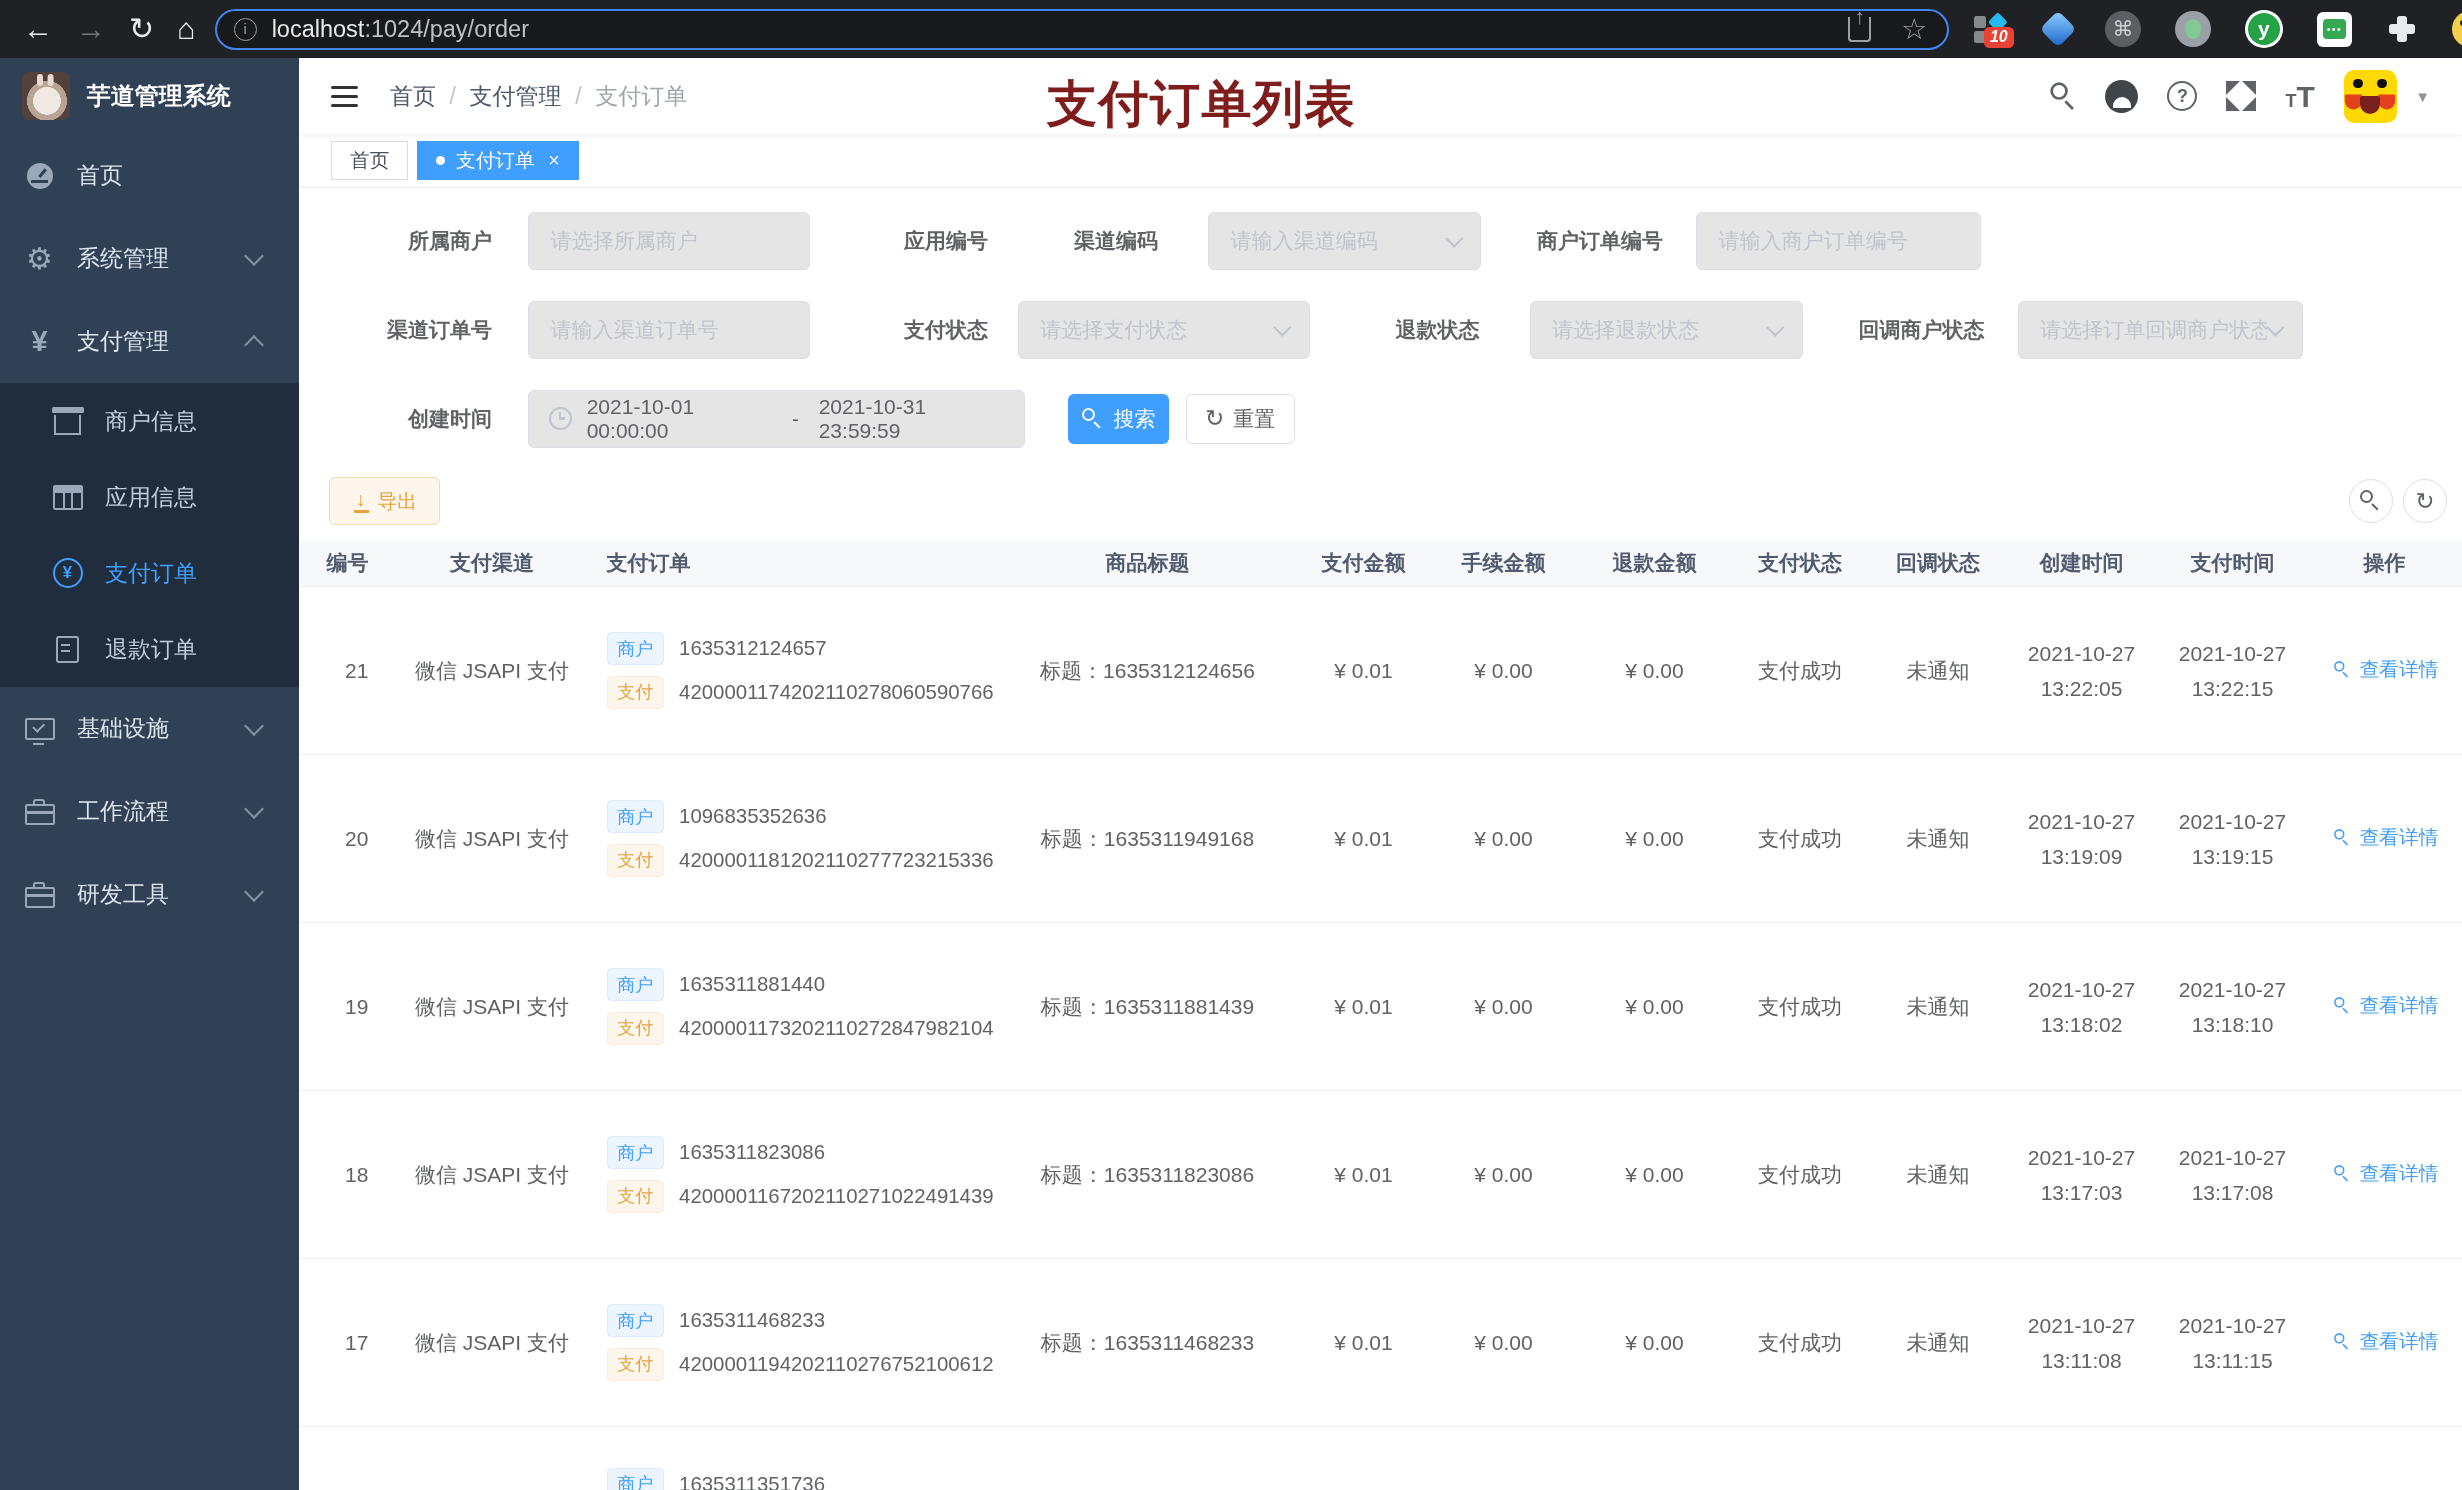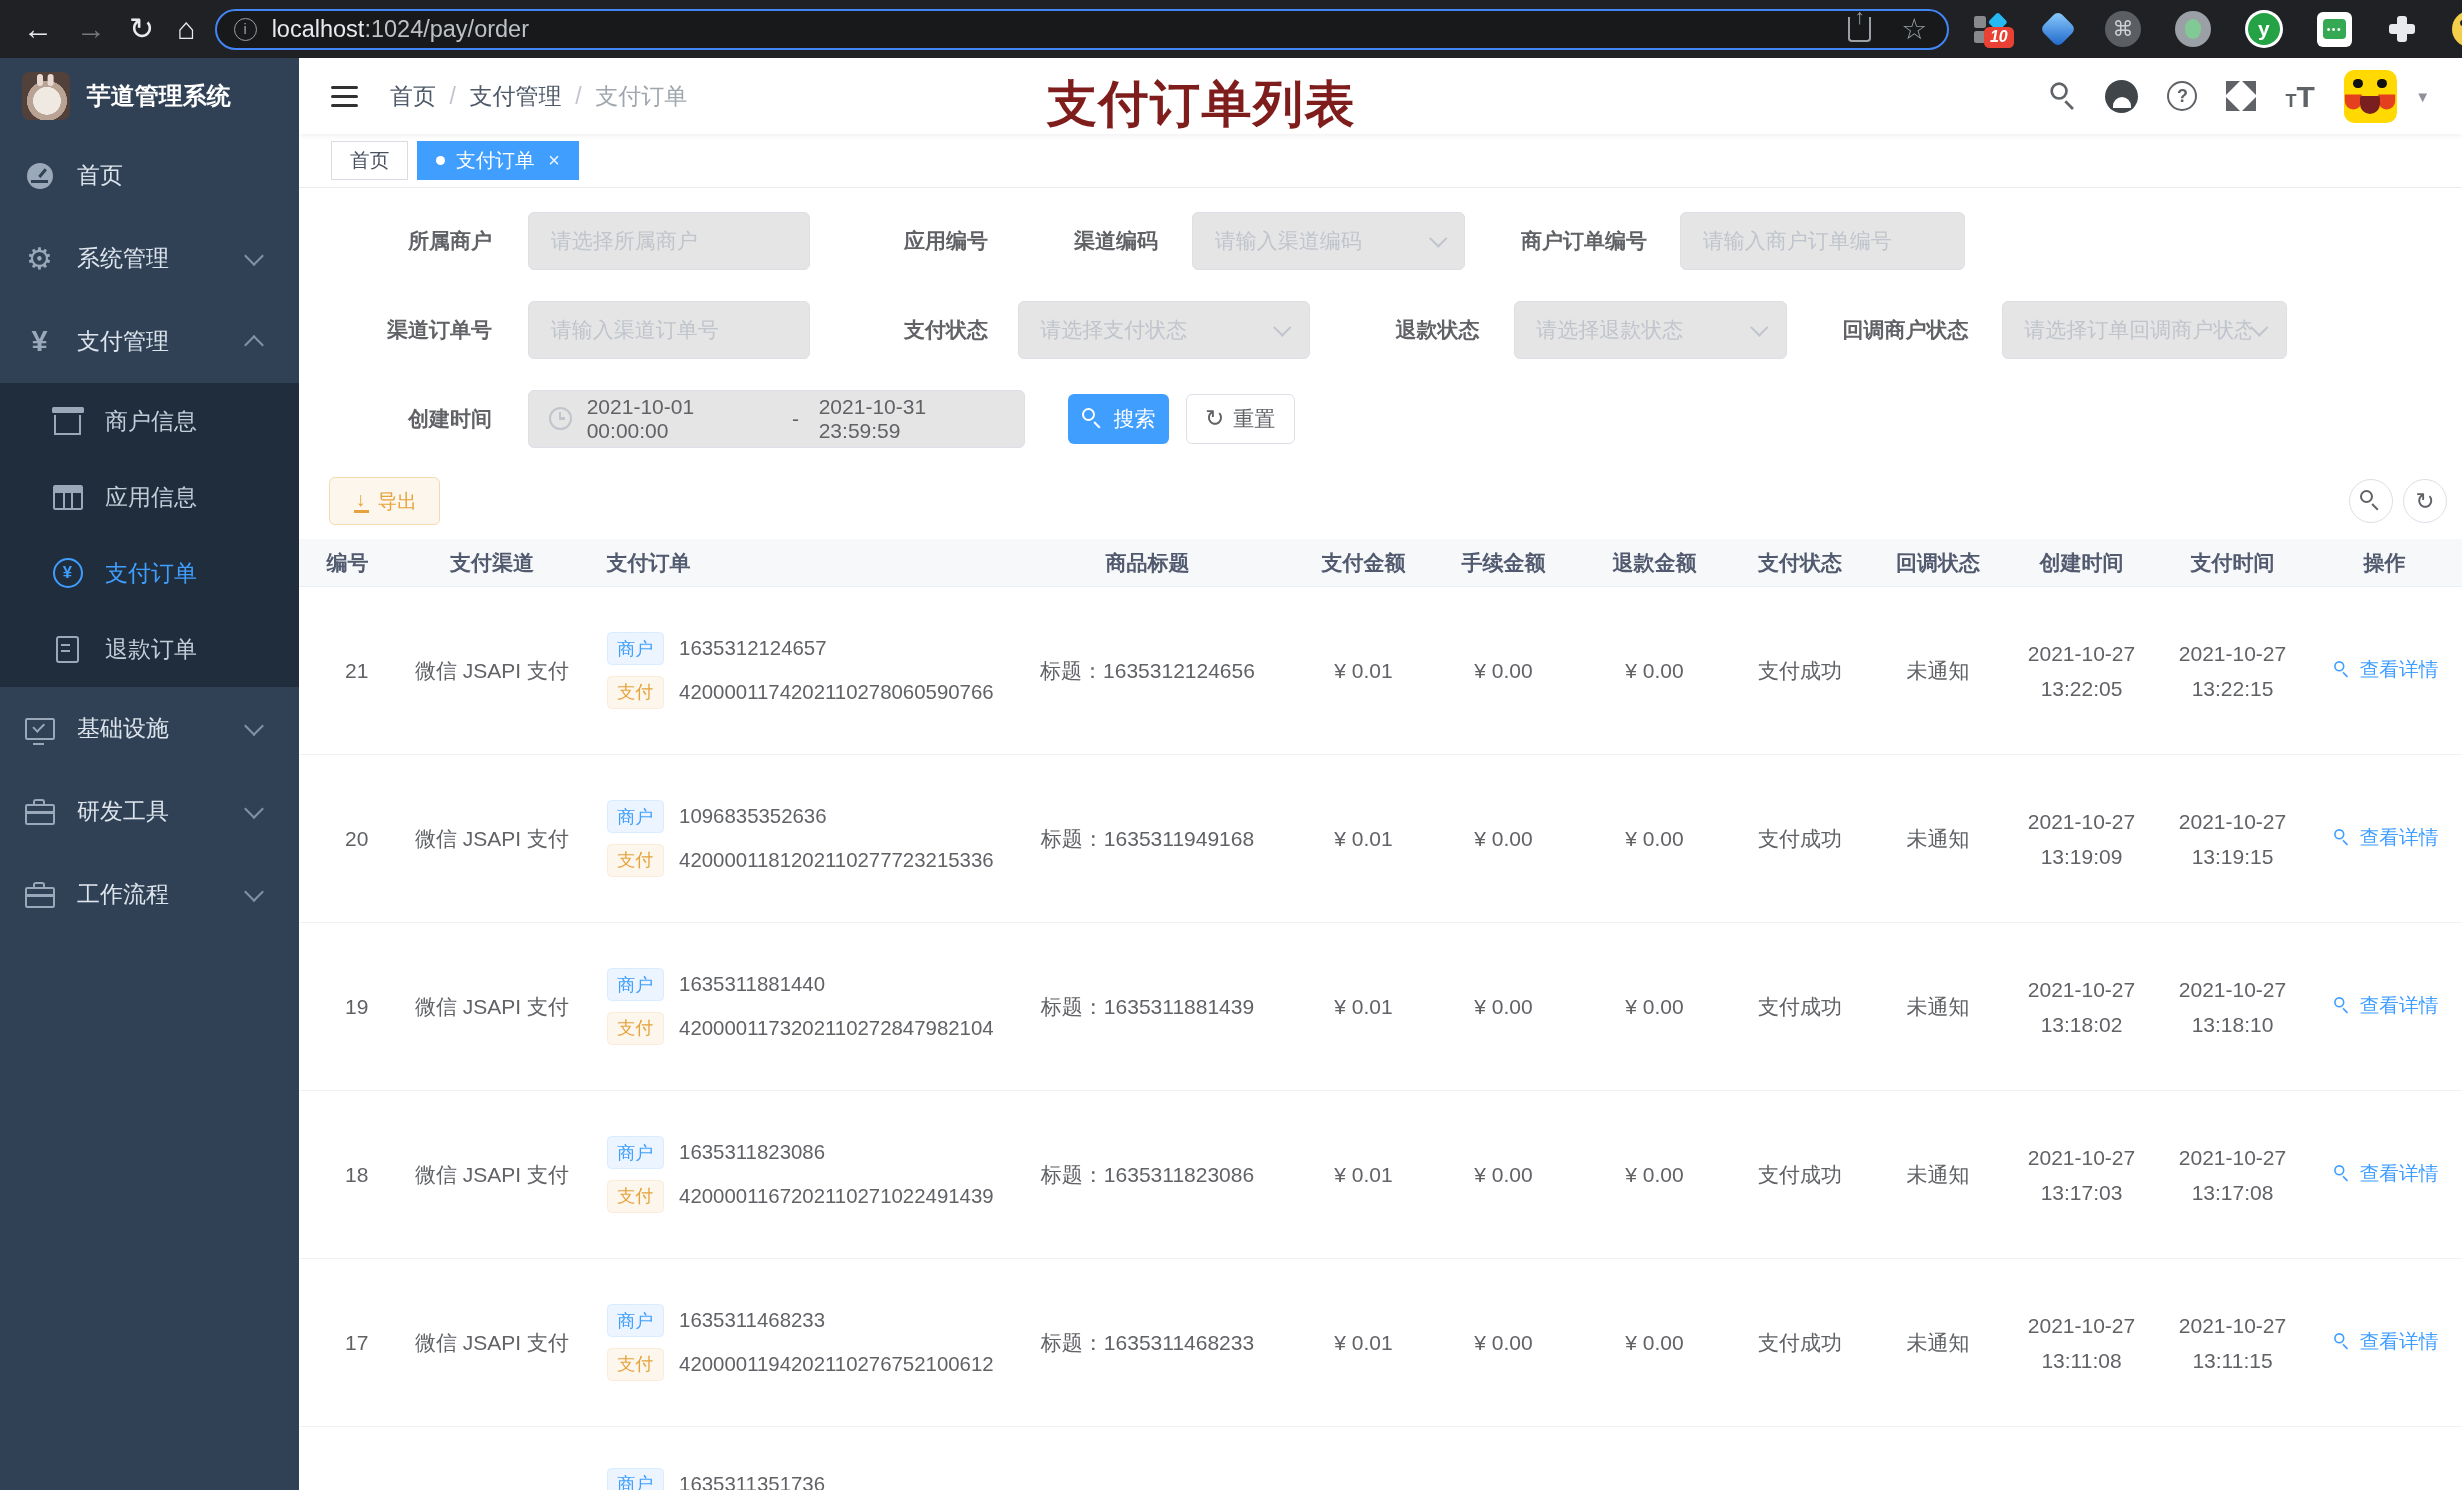--- a/index.html
+++ b/index.html
@@ -135,21 +135,21 @@
   .flabel{color:#606266;font-weight:bold;text-align:right;white-space:nowrap;flex:none;}
   .w1{width:193px;} .w2{width:178px;} .w3{width:170px;} .w4{width:182px;}
   .ctrl{height:58px;border:1.5px solid #dcdfe6;border-radius:6px;box-sizing:border-box;background:#e5e5e5;
         display:flex;align-items:center;padding:0 19.7px;flex:none;}
   .ctrl input{border:none;outline:none;font-size:21px;width:100%;font-family:inherit;color:#606266;background:transparent;}
   .ctrl input::placeholder{color:#c0c4cc;}
   .selchev{width:10.6px;height:10.6px;border-right:2.3px solid #c0c4cc;border-bottom:2.3px solid #c0c4cc;transform:rotate(45deg);
            margin-left:auto;margin-top:-4.5px;flex:none;}
   .i1{width:282px;margin-left:36px;}
   .i2{width:292px;margin-left:29.5px;}
-  .i3{width:273px;margin-left:34px;}
+  .i3{width:273px;margin-left:50px;}
   .i4{width:285px;margin-left:33px;}
   .daterange{width:497px;margin-left:36px;color:#606266;}
   .clock{width:23px;height:23px;border:2.3px solid #c0c4cc;border-radius:50%;position:relative;flex:none;box-sizing:border-box;margin-right:15px;}
   .clock::before{content:"";position:absolute;left:8.3px;top:3px;width:2.3px;height:6.8px;background:#c0c4cc;}
   .clock::after{content:"";position:absolute;left:8.3px;top:8.3px;width:6px;height:2.3px;background:#c0c4cc;}
   .dsep{margin:0 19.7px;color:#606266;}
   .btn{height:50px;border-radius:6px;font-size:21px;display:flex;align-items:center;justify-content:center;
        cursor:pointer;box-sizing:border-box;flex:none;}
   .btn-primary{background:#409eff;color:#fff;width:101px;margin-left:43px;gap:9px;}
   .btn-plain{background:#fff;border:1.5px solid #dcdfe6;color:#606266;width:109px;margin-left:16.7px;gap:9px;}
@@ -276,28 +276,28 @@
       <span class="ic">
           <span class="mon"></span>
         </span>
       <span class="mlabel">基础设施</span>
       <span class="chev down"></span>
     </div>
     <div class="mi">
       <span class="ic">
           <span class="tool"></span>
         </span>
-      <span class="mlabel">研发工具</span>
+      <span class="mlabel">工作流程</span>
       <span class="chev down"></span>
     </div>
     <div class="mi">
       <span class="ic">
           <span class="tool"></span>
         </span>
-      <span class="mlabel">工作流程</span>
+      <span class="mlabel">研发工具</span>
       <span class="chev down"></span>
     </div>
   </div>
 
   <div class="pageheader">
     <span class="hmb">
         <i></i>
         <i></i>
         <i></i>
       </span>

